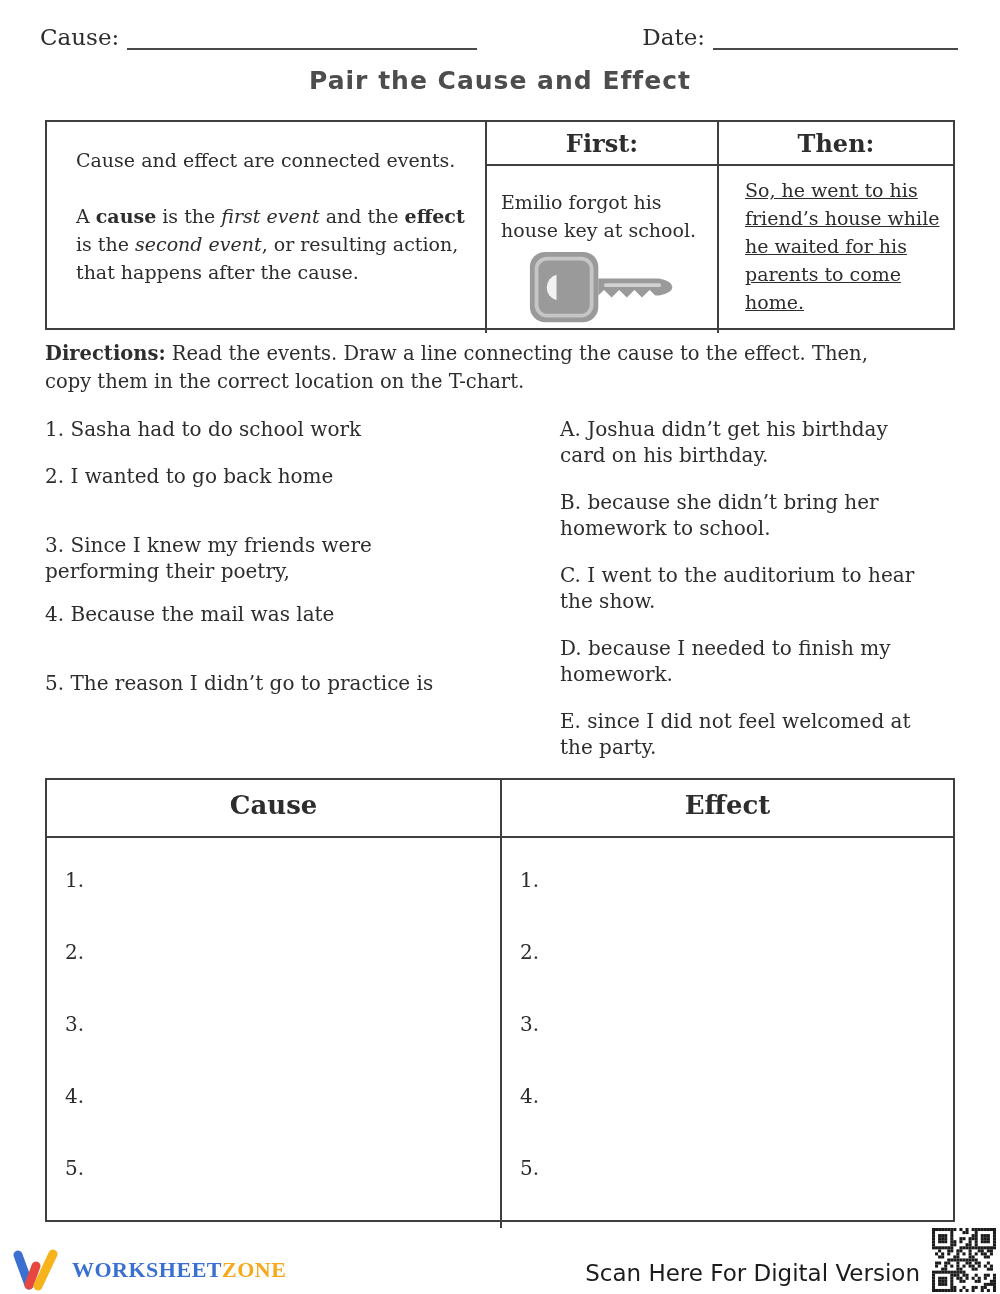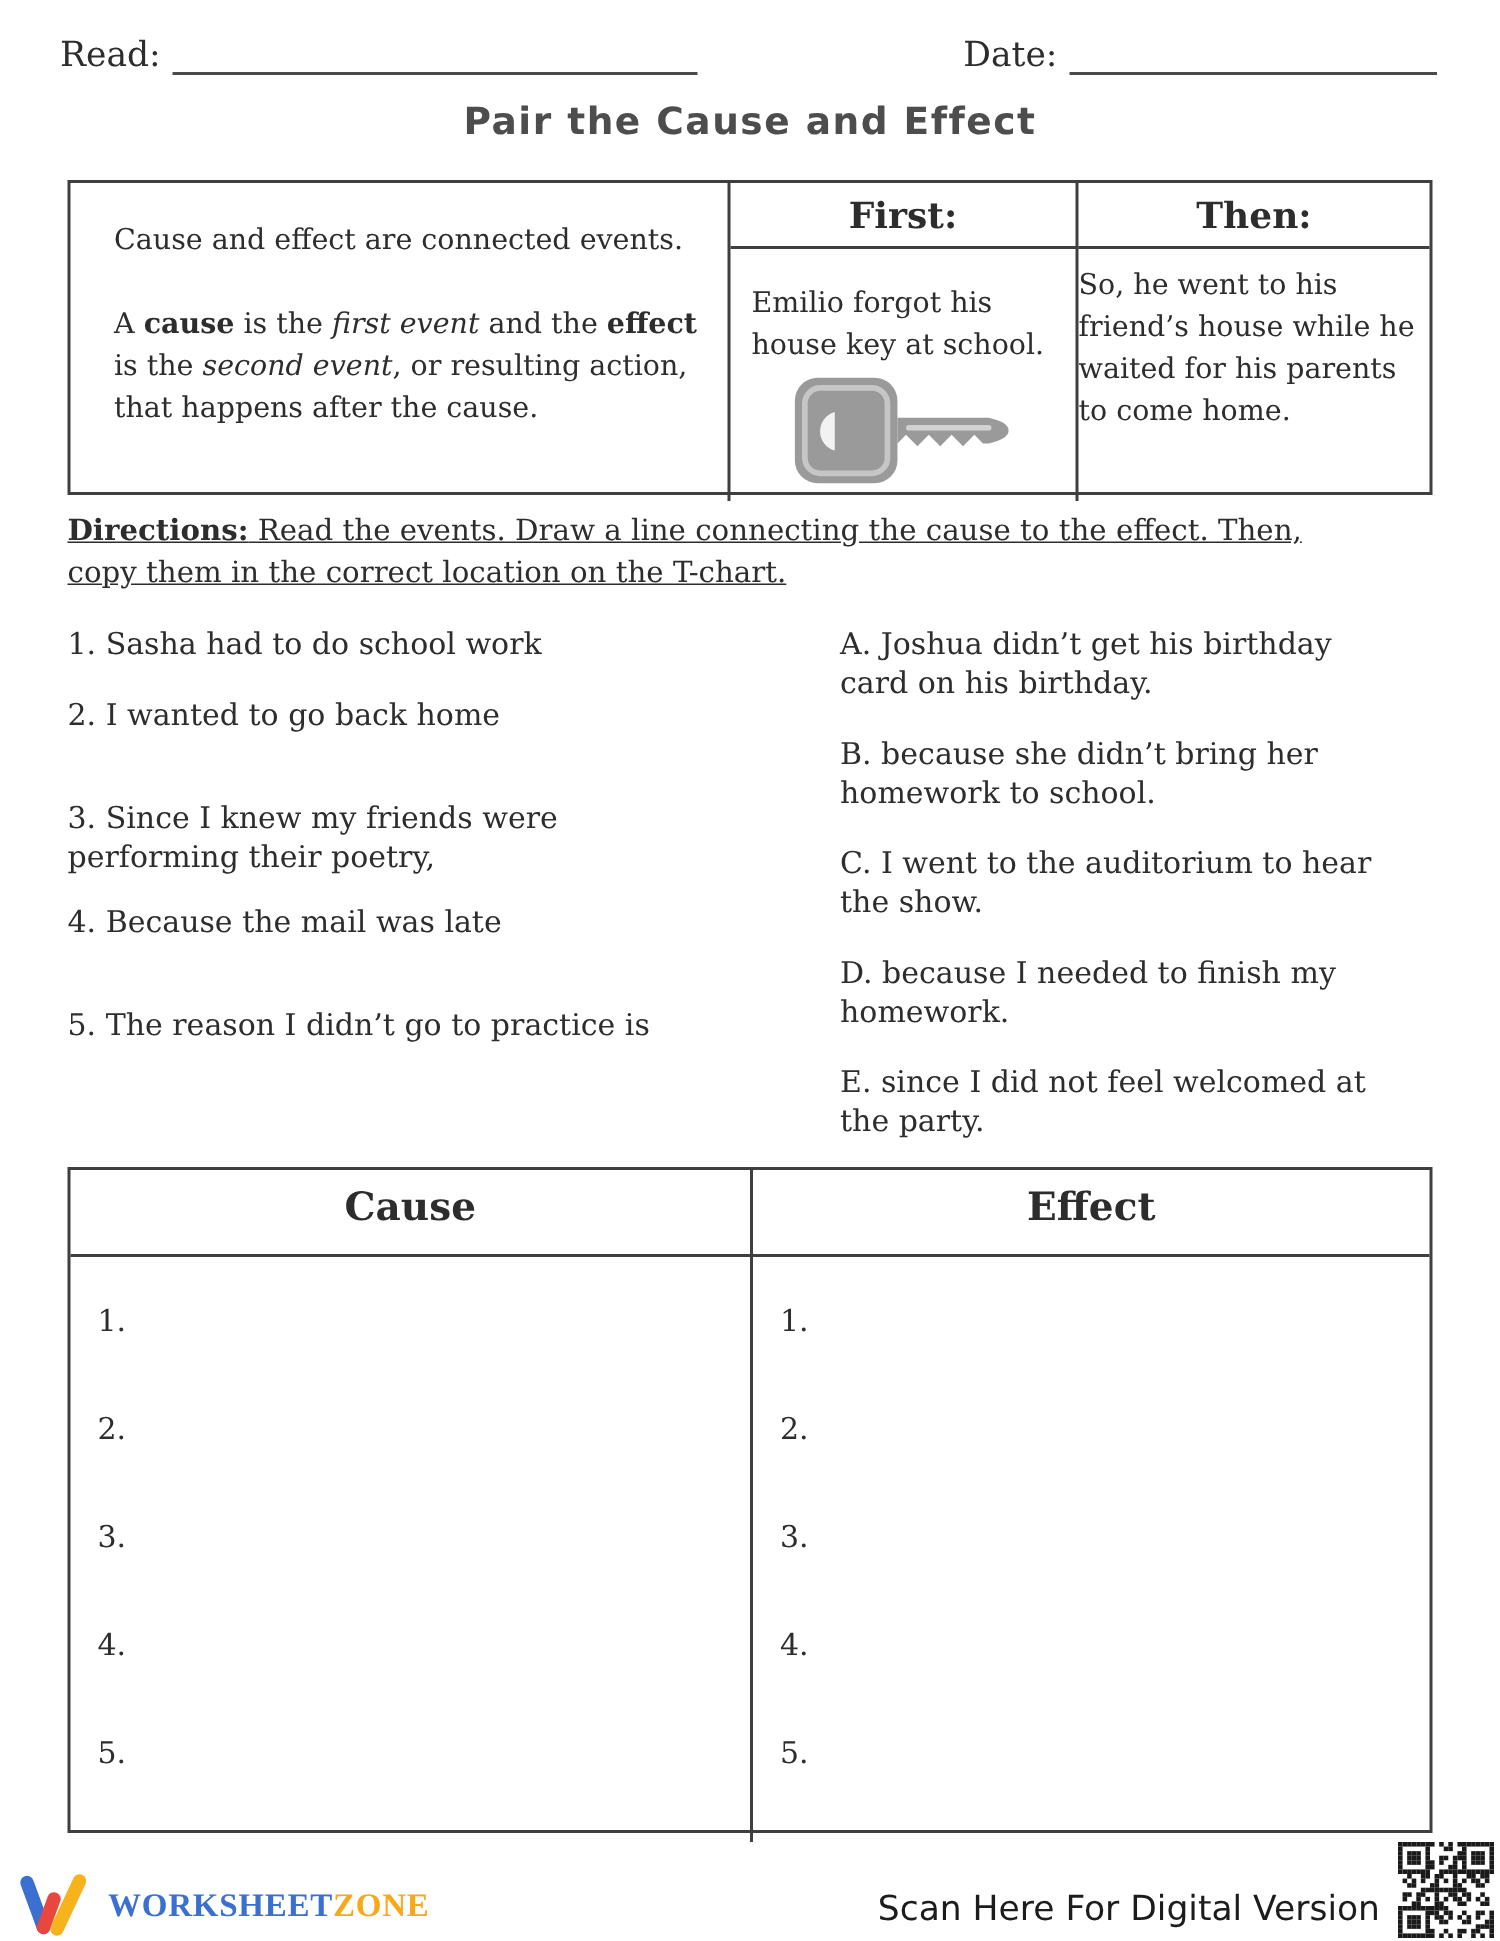--- a/index.html
+++ b/index.html
@@ -74,31 +74,31 @@
   .first-header { grid-column: 2; grid-row: 1; border-right: 2px solid #3f3f3f; }
   .then-header  { grid-column: 3; grid-row: 1; }
   .first-body {
     grid-column: 2; grid-row: 2;
     border-right: 2px solid #3f3f3f;
     padding: 22px 10px 0 14px;
     text-align: left;
   }
   .then-body {
     grid-column: 3; grid-row: 2;
-    padding: 10px 8px 0 0;
+    padding: 10px 8px 0 26px;
+    text-decoration: underline;
   }
   .key-wrap { margin-top: 6px; text-align: center; }
 
   
   .directions {
     position: absolute;
     top: 340px; left: 45px; width: 915px;
     font-size: 19.5px;
     line-height: 28px;
-    text-decoration: underline;
   }
 
   
   .items {
     position: absolute;
     top: 416px; left: 45px; right: 40px;
     display: flex;
   }
   .col-causes { width: 515px; }
   .col-effects { width: 395px; }
@@ -163,21 +163,21 @@
     background: #ffffff;
   }
 </style>
 </head>
 <body>
 
 <div class="page">
 
   <div class="top-row">
     <div class="field-group">
-      <span class="field-label">Read:</span>
+      <span class="field-label">Cause:</span>
       <span class="blank-line name-line"></span>
     </div>
     <div class="field-group">
       <span class="field-label">Date:</span>
       <span class="blank-line date-line"></span>
     </div>
   </div>
 
   <div class="title">Pair the Cause and Effect</div>
 

